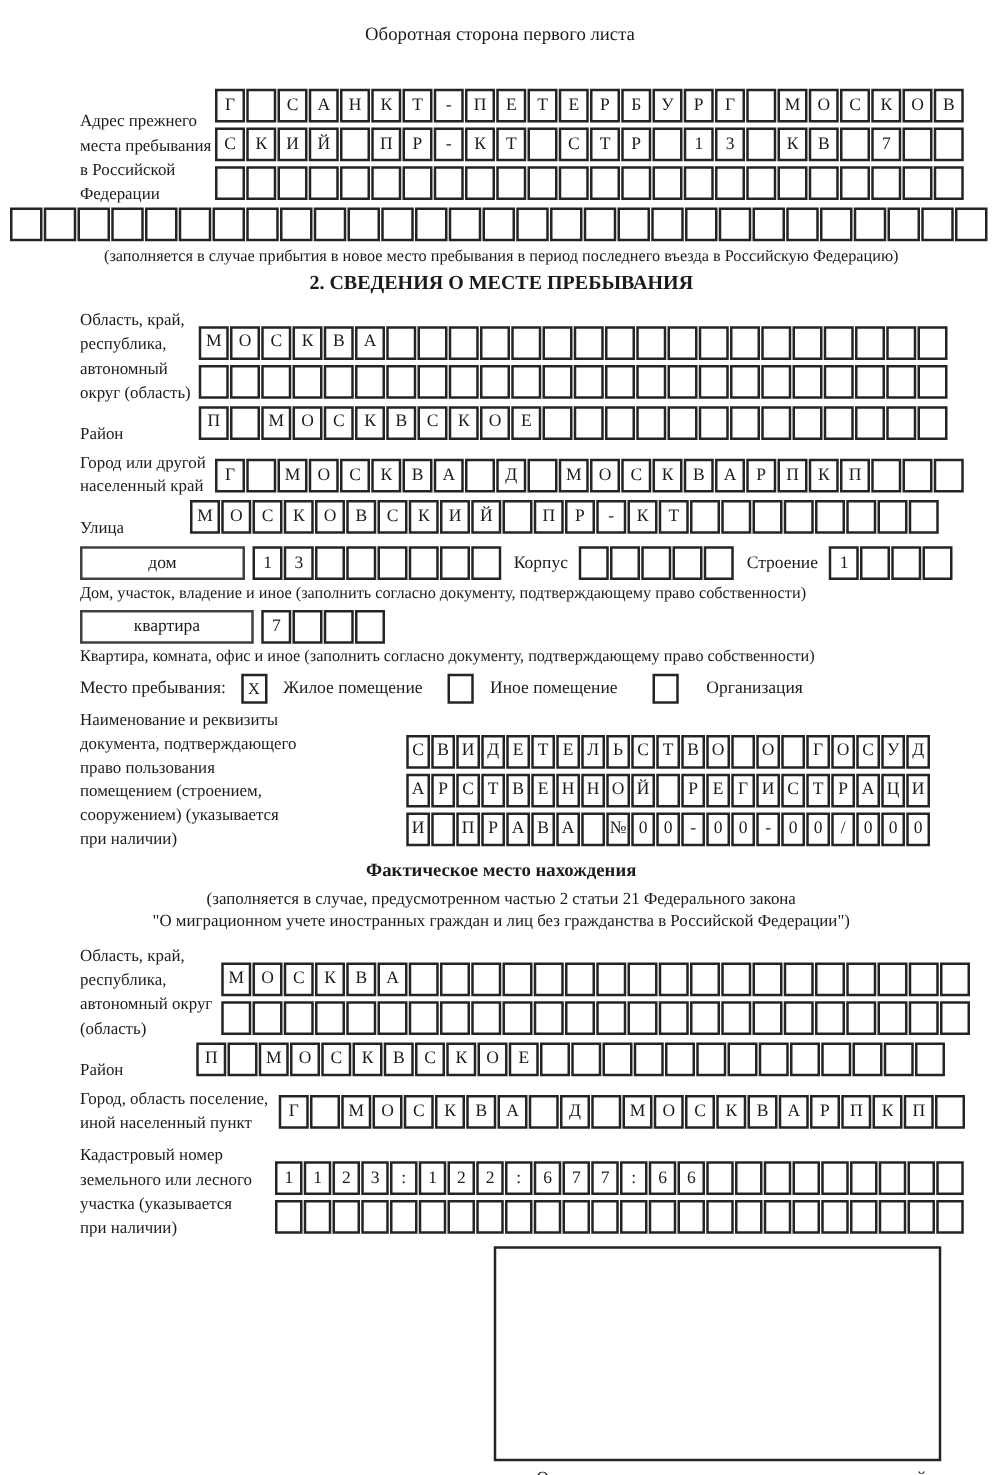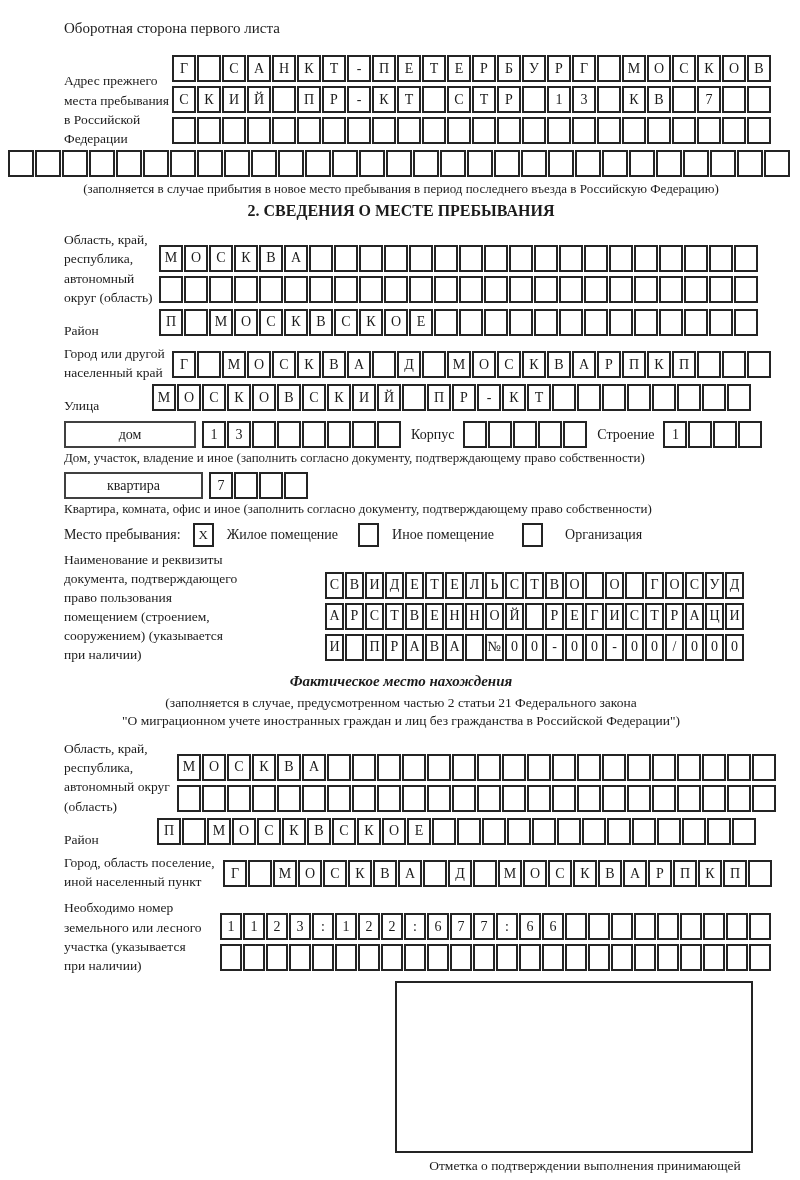--- a/index.html
+++ b/index.html
@@ -2,21 +2,21 @@
 <html><head>
 <meta charset="utf-8">
 <style>
   html,body{margin:0;padding:0;background:#fff;}
   body{
     width:800px;height:1180px;overflow:hidden;
     font-family:"Liberation Serif","DejaVu Serif",serif;
     color:#1b1b1b;
   }
   .page{box-sizing:border-box;width:800px;padding:20px 28px 0 64px;}
-  .header-note{text-align:left;padding-right:36px;font-size:15px;margin-bottom:18px;}
+  .header-note{text-align:center;padding-right:36px;font-size:15px;margin-bottom:34px;}
 
   
   .grid{display:flex;margin-bottom:4px;}
   .cell{
     flex:none;display:inline-flex;align-items:center;justify-content:center;
     width:20px;height:23px;border:2px solid #242424;margin-right:1px;
     font-size:14px;line-height:1;background:#fff;
   }
   .cell.w22{width:22px;}
   .cell.nw{width:15px;}
@@ -31,21 +31,21 @@
   .w159{width:159px;} .w156{width:156px;}
   .rows{display:flex;flex-direction:column;}
   .rows.pt{padding-top:20px;}
 
   .caption{font-size:13px;line-height:1.25;margin:1px 0 5px 0;}
   .caption.center{margin-left:-56px;width:786px;text-align:center;}
 
   .h-sec{margin:4px 0 8px -56px;width:786px;text-align:center;
          font-size:16px;font-weight:bold;}
   .h-fact{margin:8px 0 4px -56px;width:786px;text-align:center;
-          font-size:15px;font-weight:bold;font-style:italic;}
+          font-size:15px;font-weight:bold;}
   .sub{margin-left:-56px;width:786px;text-align:center;font-size:13.5px;line-height:1.35;}
   .sub.last{margin-bottom:7px;}
 
   .inline-row{display:flex;align-items:center;margin:6px 0 2px 0;}
   .label-box{
     flex:none;box-sizing:border-box;height:27px;border:2px solid #404040;
     display:flex;align-items:center;justify-content:center;font-size:14px;
   }
   .box-dom{width:132px;margin-right:6px;}
   .box-kv{width:139px;margin-right:6px;}
@@ -607,21 +607,21 @@
         <span class="cell">Р</span>
         <span class="cell">П</span>
         <span class="cell">К</span>
         <span class="cell">П</span>
         <span class="cell"></span>
       </div>
   </div>
 
   <div class="field-row">
     <div class="f-label w156">
-      <div>Необходимо номер</div>
+      <div>Кадастровый номер</div>
       <div>земельного или лесного</div>
       <div>участка (указывается</div>
       <div>при наличии)</div>
     </div>
     <div class="rows pt">
       <div class="grid">
           <span class="cell sm">1</span>
           <span class="cell sm">1</span>
           <span class="cell sm">2</span>
           <span class="cell sm">3</span>

